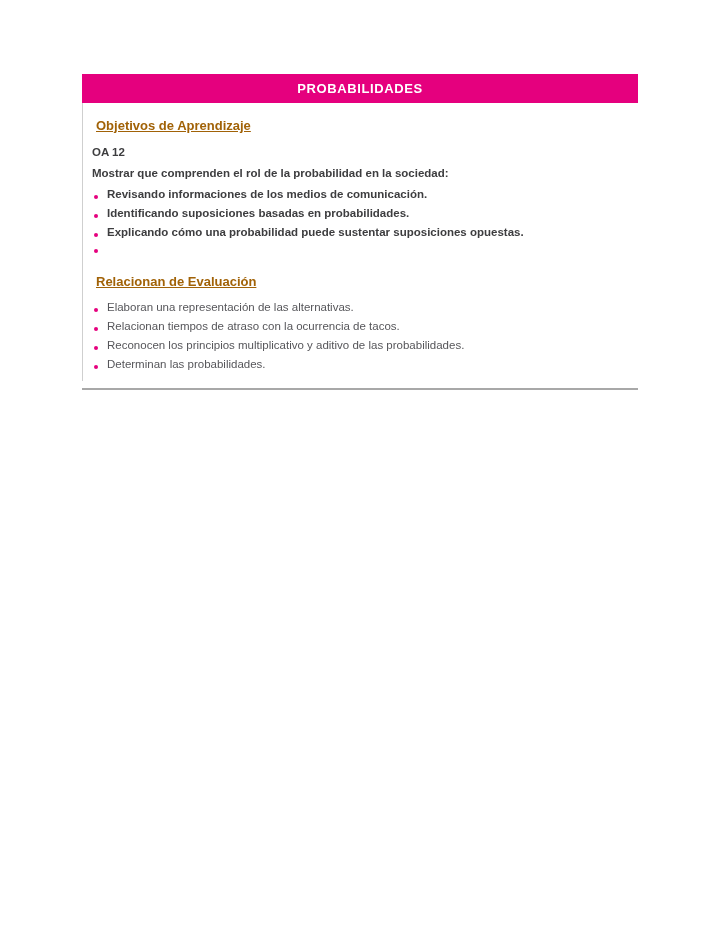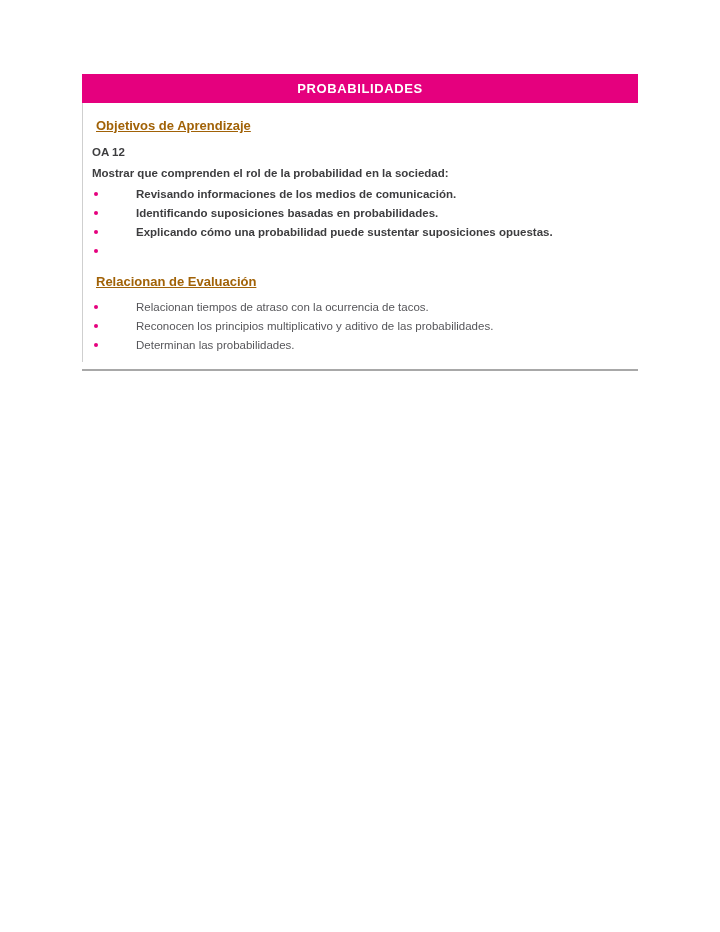--- a/index.html
+++ b/index.html
@@ -62,25 +62,24 @@
     font-weight: bold;
     line-height: 13px;
   }
   ul.bullets {
     list-style: none;
     margin: 6px 0 0 0;
     padding: 0;
   }
   ul.bullets li {
     display: flex;
-    align-items: flex-start;
+    align-items: center;
     font-size: 11.5px;
     line-height: 13px;
     margin: 0 0 6px 0;
-    gap: 29px;
   }
   ul.bullets.first-list { margin-top: 8px; }
   ul.bullets.second-list { margin-top: 12px; }
   ul.bullets li:last-child { margin-bottom: 0; }
   .dot {
     flex: 0 0 auto;
     width: 4px;
     height: 4px;
     border-radius: 50%;
     background: #e5007e;
@@ -134,20 +133,24 @@
         <li>
           <span class="dot"></span>
         </li>
       </ul>
 
       <h2 class="section-heading heading-indicadores">Relacionan de Evaluación</h2>
 
       <ul class="bullets second-list">
         <li>
           <span class="dot"></span>
+          <span class="bullet-text-regular">Elaboran una representación de las alternativas.</span>
+        </li>
+        <li>
+          <span class="dot"></span>
           <span class="bullet-text-regular">Relacionan tiempos de atraso con la ocurrencia de tacos.</span>
         </li>
         <li>
           <span class="dot"></span>
           <span class="bullet-text-regular">Reconocen los principios multiplicativo y aditivo de las probabilidades.</span>
         </li>
         <li>
           <span class="dot"></span>
           <span class="bullet-text-regular">Determinan las probabilidades.</span>
         </li>

